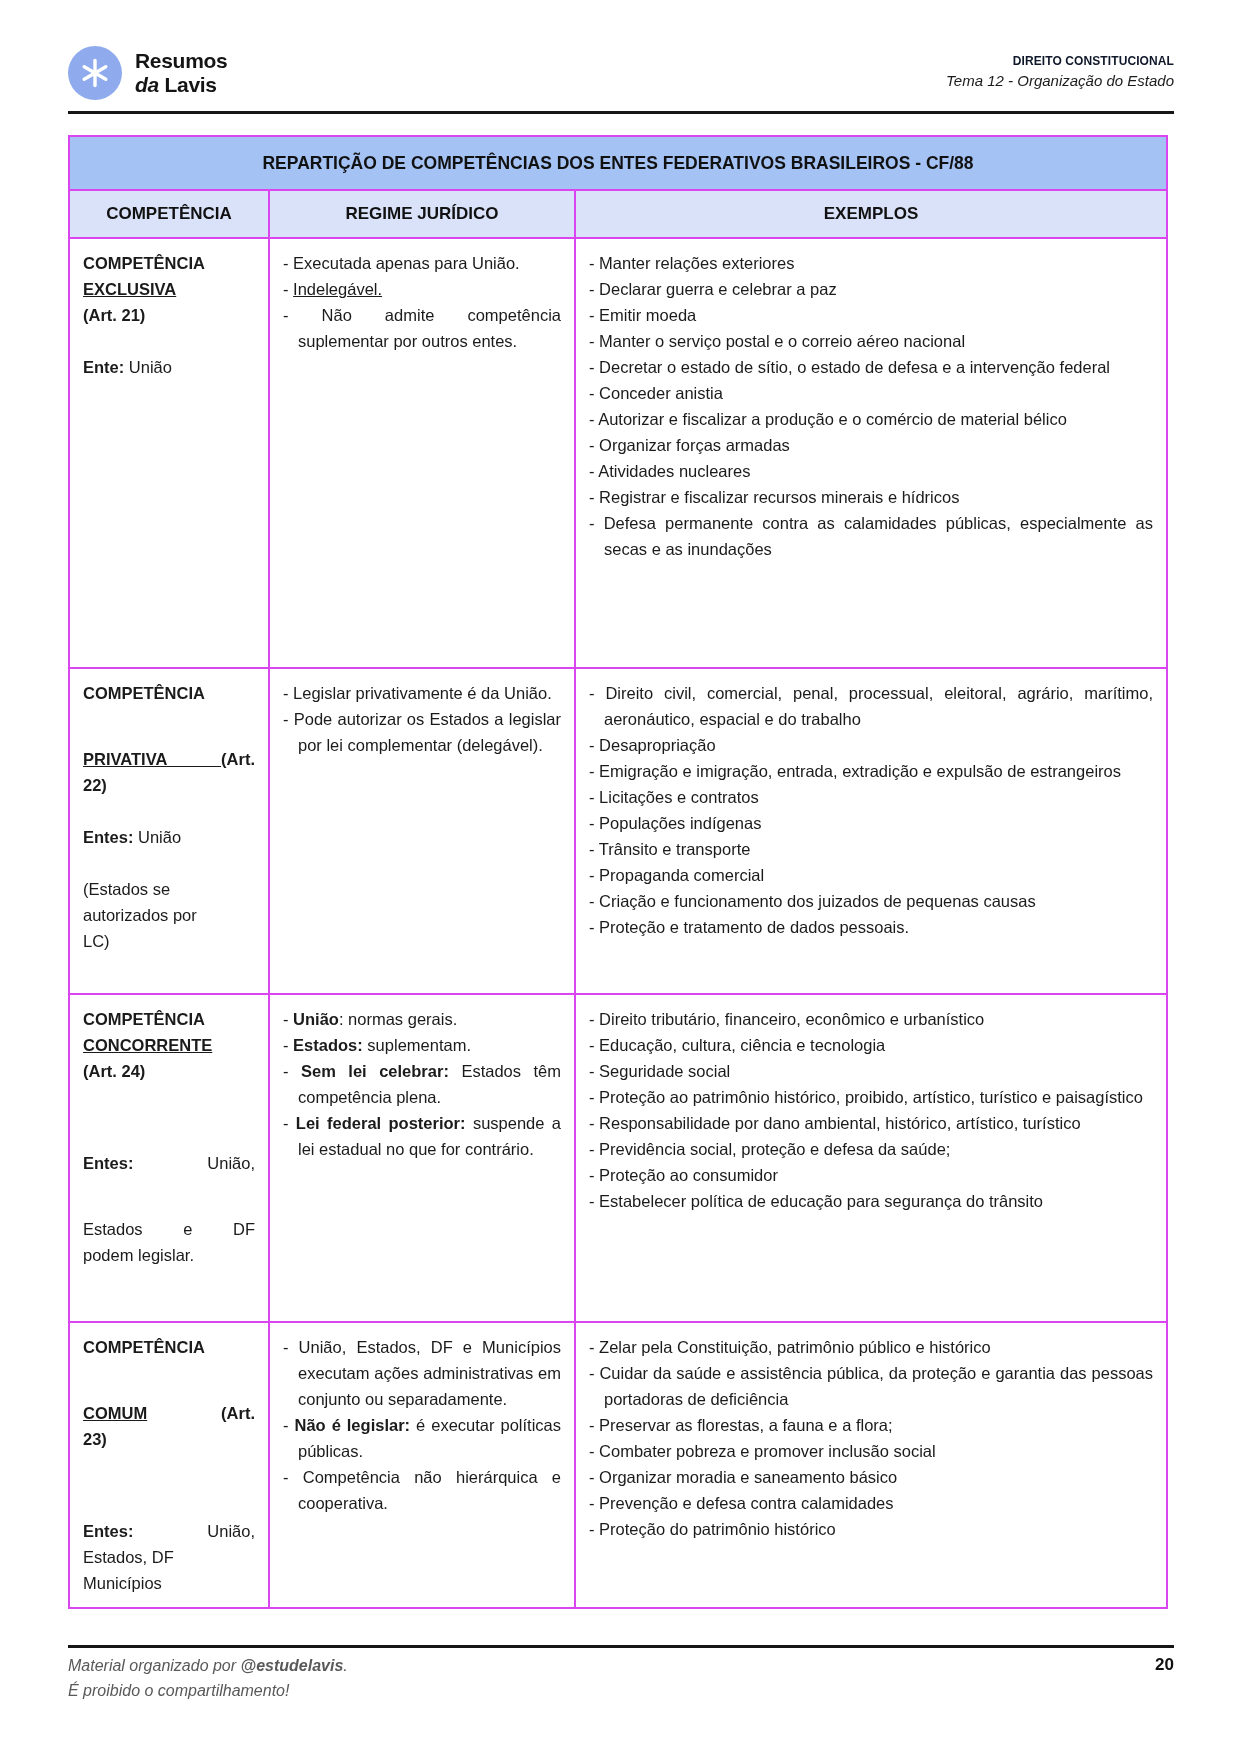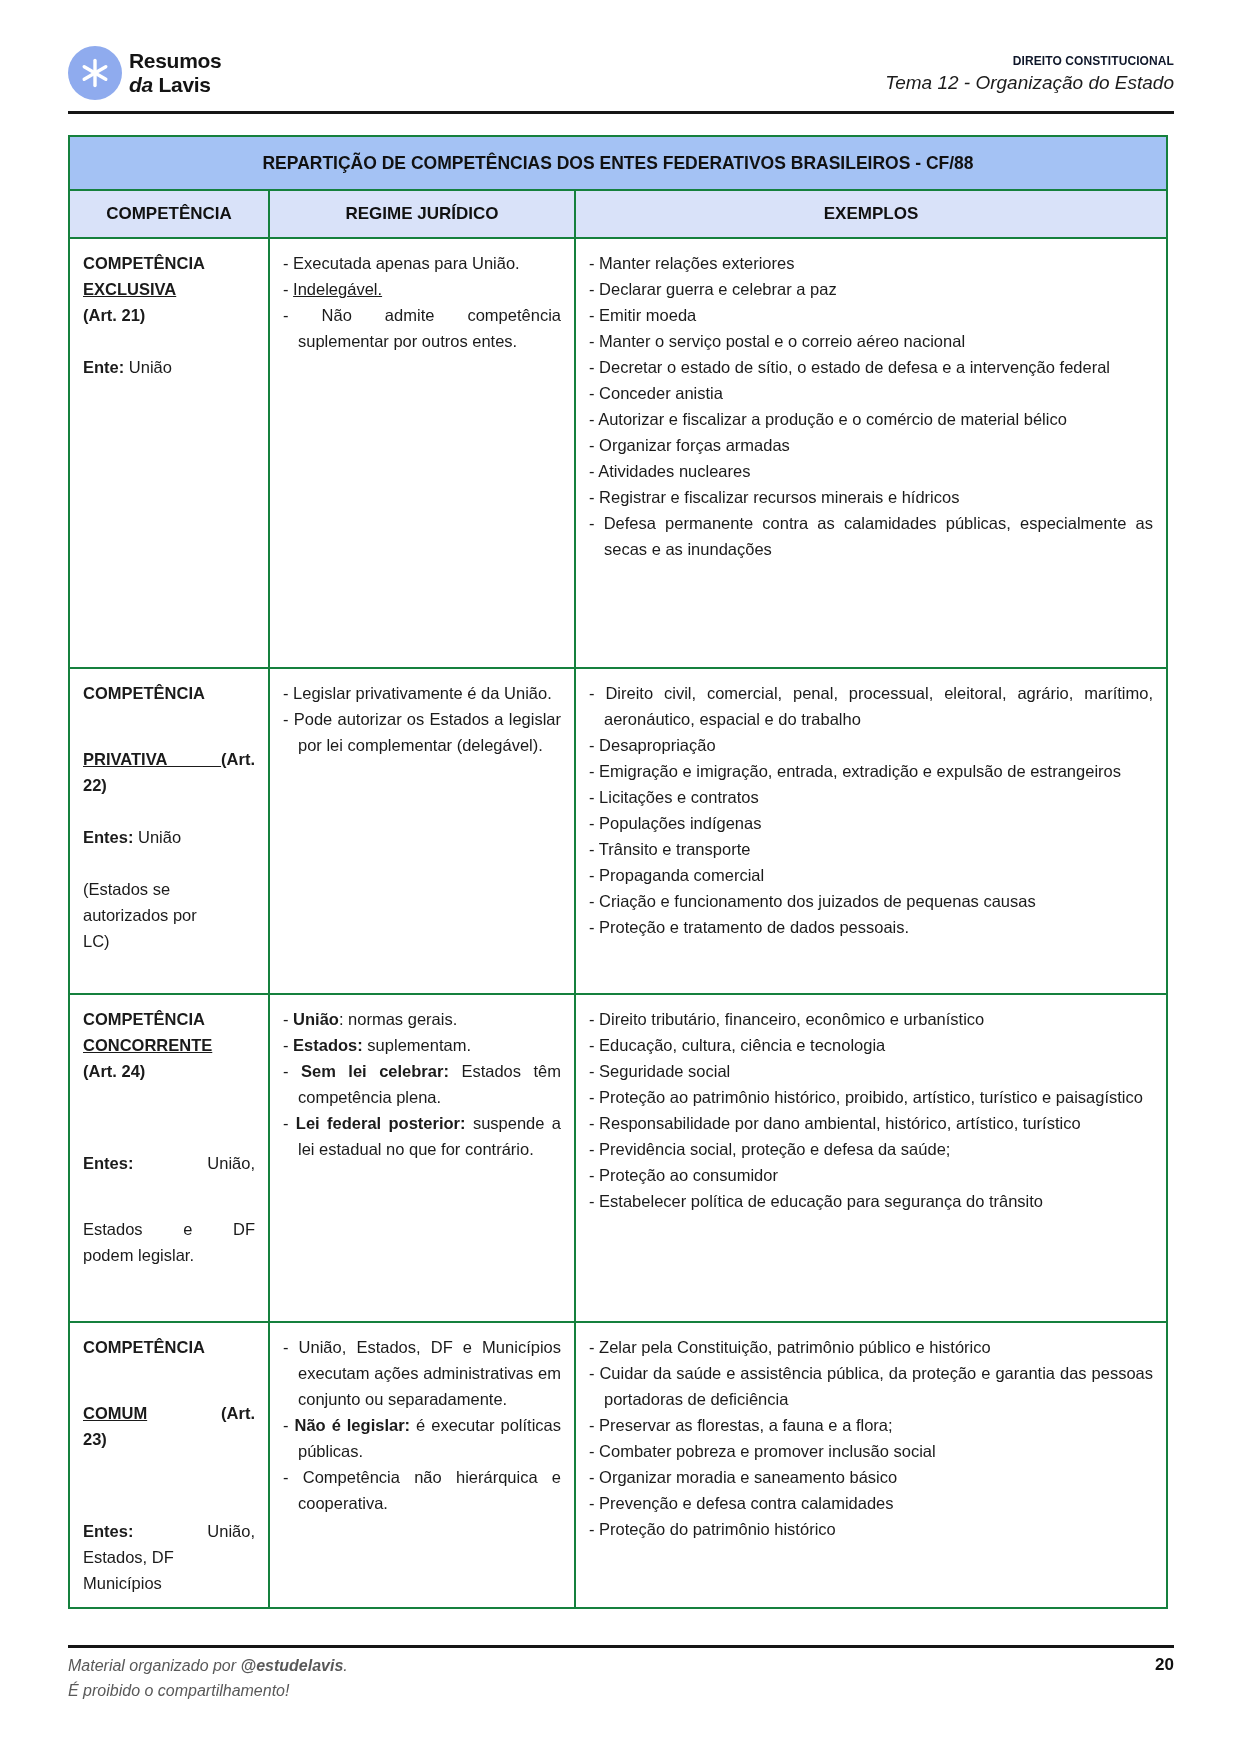--- a/index.html
+++ b/index.html
@@ -8,39 +8,39 @@
     width:1242px;height:1755px;
     box-sizing:border-box;
     padding:46px 68px 0 68px;
     background:#fff;
     font-family:"Liberation Sans","DejaVu Sans",sans-serif;
     color:#1b1b1b;
     overflow:hidden;
   }
   
   .page-header{display:flex;justify-content:space-between;align-items:flex-start;}
-  .brand{display:flex;align-items:center;gap:7px;}
+  .brand{display:flex;align-items:center;gap:13px;}
   .logo-circle{
     width:54px;height:54px;border-radius:50%;
     background:var(--logo-circle,#8FABEE);
     display:flex;align-items:center;justify-content:center;flex:0 0 auto;
   }
   .brand-text{font-weight:700;font-size:21px;line-height:1.13;color:#141414;letter-spacing:-.3px;}
   .brand-text .it{font-style:italic;}
   .head-right{text-align:right;padding-top:8px;}
   .doc-title{font-weight:700;font-size:12px;color:#0f172a;letter-spacing:.1px;}
-  .doc-subtitle{font-style:italic;font-size:19px;margin-top:4px;color:#1c1c1c;}
+  .doc-subtitle{font-style:italic;font-size:15px;margin-top:4px;color:#1c1c1c;}
   .rule{height:3px;background:#161616;margin-top:11px;}
 
   
   table.comp{
     border-collapse:collapse;table-layout:fixed;
     width:1098px;margin-top:21px;
   }
-  table.comp th,table.comp td{border:2px solid #15803d;}
+  table.comp th,table.comp td{border:2px solid #d946ef;}
   .title-cell{
     background:var(--table-title-bg,#A4C2F4);
     font-weight:700;font-size:17.5px;text-align:center;
     height:50px;vertical-align:middle;color:#111;
   }
   tr.cols th{
     background:var(--table-header-bg,#D9E2F9);
     font-weight:700;font-size:17px;text-align:center;
     height:44px;vertical-align:middle;color:#111;
   }

